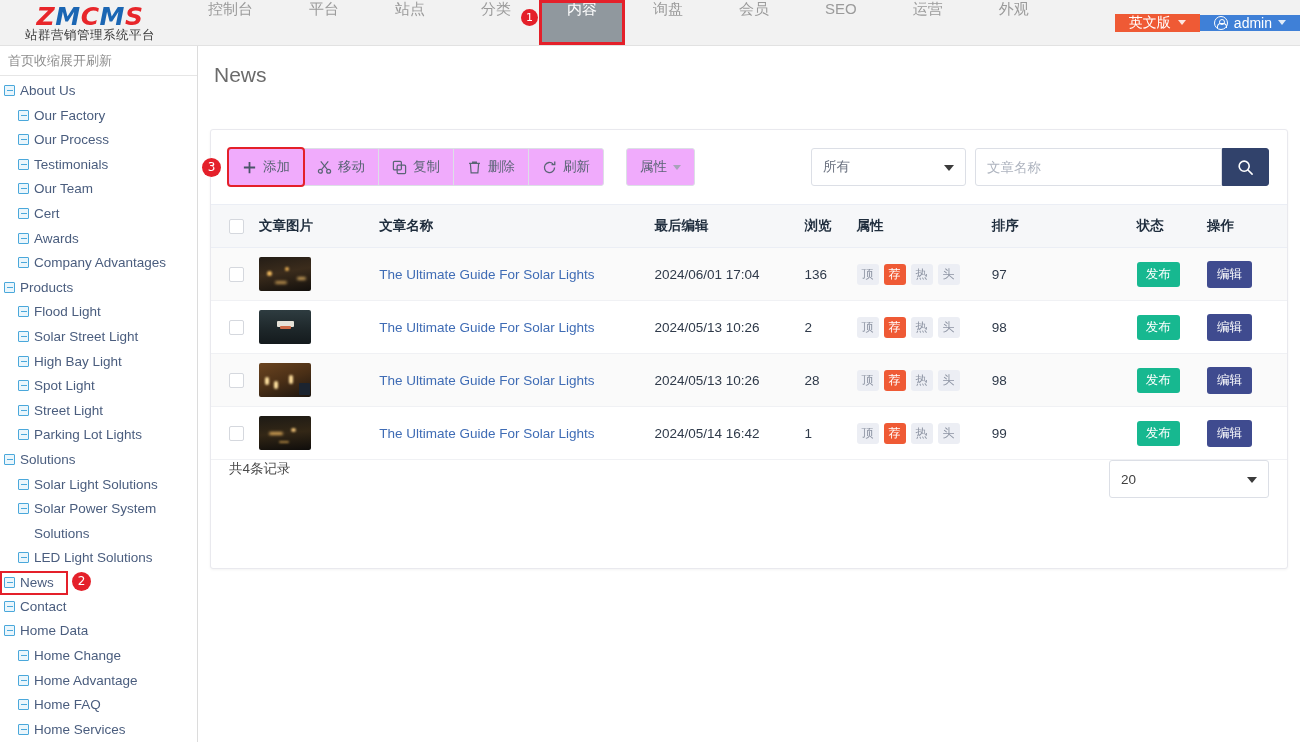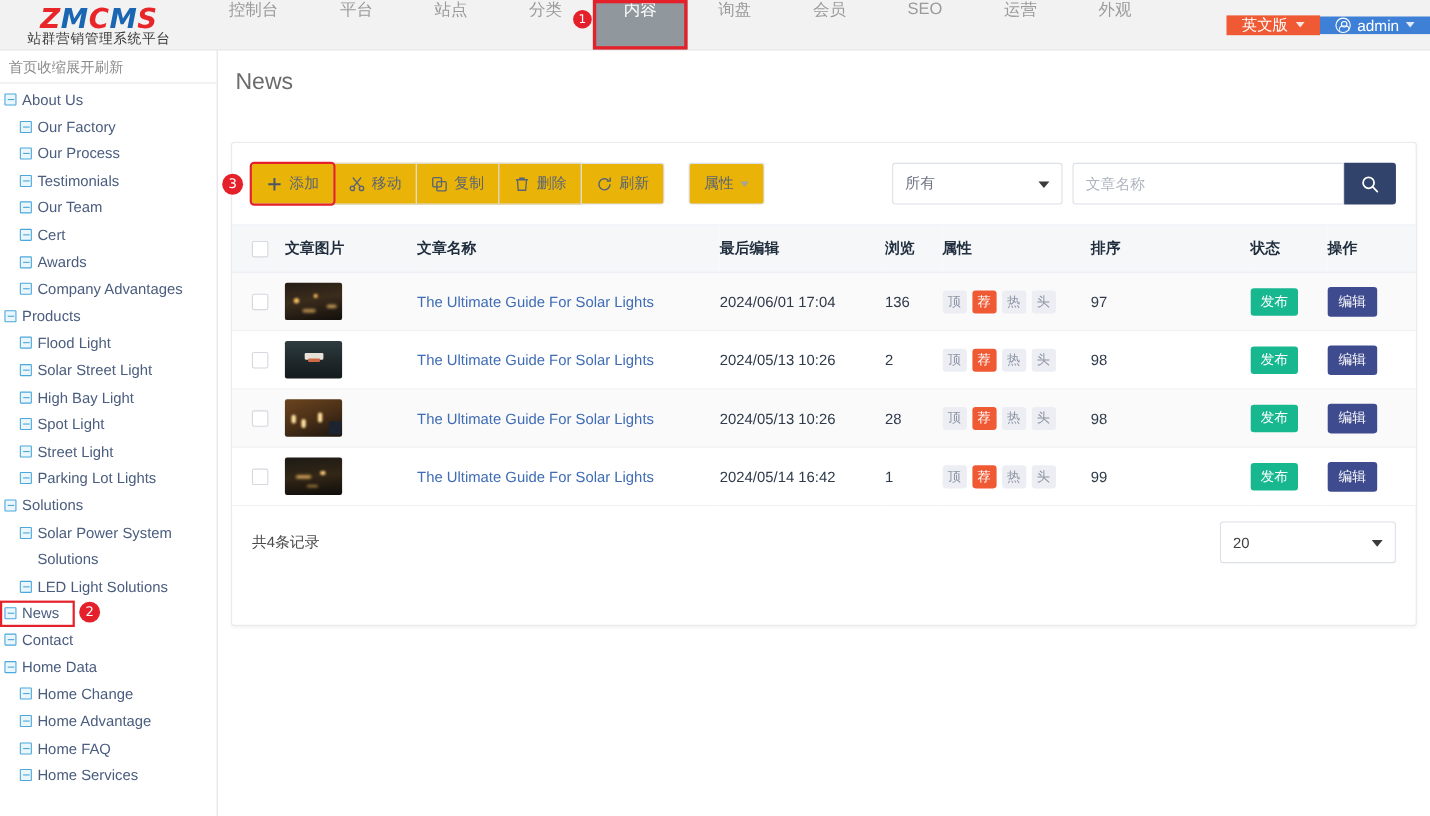--- a/index.html
+++ b/index.html
@@ -176,21 +176,21 @@
   .toolbar {
     height: 74px;
     display: flex; align-items: center;
     padding: 0 18px;
     position: relative;
   }
   .btn-group { display: flex; position: relative; }
   .tbtn {
     height: 38px; padding: 18px 13px;
     border: 1px solid #dcdfe6;
-    background: #eab308;
+    background: #f0abfc;
     color: #5a6475; font-size: 13.5px;
     display: flex; align-items: center; gap: 6px;
     cursor: pointer;
     margin-left: -1px;
   }
   .tbtn:first-child { margin-left: 0; border-radius: 3px 0 0 3px; }
   .tbtn:last-child { border-radius: 0 3px 3px 0; }
   .tbtn.hl {
     outline: 2px solid #e4202a; outline-offset: -1px;
     z-index: 3; position: relative;
@@ -333,21 +333,21 @@
   }
   .edit-btn {
     display: inline-block;
     background: #3f4b8f; color: #fff;
     font-size: 12.5px;
     padding: 5px 10px; border-radius: 3px;
     cursor: pointer;
   }
 
   .panel-foot {
-    display: flex; align-items: center;
+    display: flex; align-items: flex-start;
     padding: 0 18px;
     height: 66px;
   }
   .rec-count { font-size: 13.5px; color: #4a4a4a; }
   .pagesize {
     margin-left: auto;
     width: 160px; height: 38px;
     border: 1px solid #dcdfe6; border-radius: 3px;
     background: #fff;
     display: flex; align-items: center;
@@ -487,20 +487,24 @@
         <span class="tnode-ico"></span>
         <span class="tnode-label">Street Light</span>
       </div>
     <div class="tree-node lvl2">
         <span class="tnode-ico"></span>
         <span class="tnode-label">Parking Lot Lights</span>
       </div>
     <div class="tree-node">
         <span class="tnode-ico"></span>
         <span class="tnode-label">Solutions</span>
+      </div>
+    <div class="tree-node lvl2">
+        <span class="tnode-ico"></span>
+        <span class="tnode-label">Solar Light Solutions</span>
       </div>
     <div class="tree-node lvl2">
         <span class="tnode-ico"></span>
         <span class="tnode-label">Solar Power System Solutions</span>
       </div>
     <div class="tree-node lvl2">
         <span class="tnode-ico"></span>
         <span class="tnode-label">LED Light Solutions</span>
       </div>
     <div class="tree-row-wrap">

